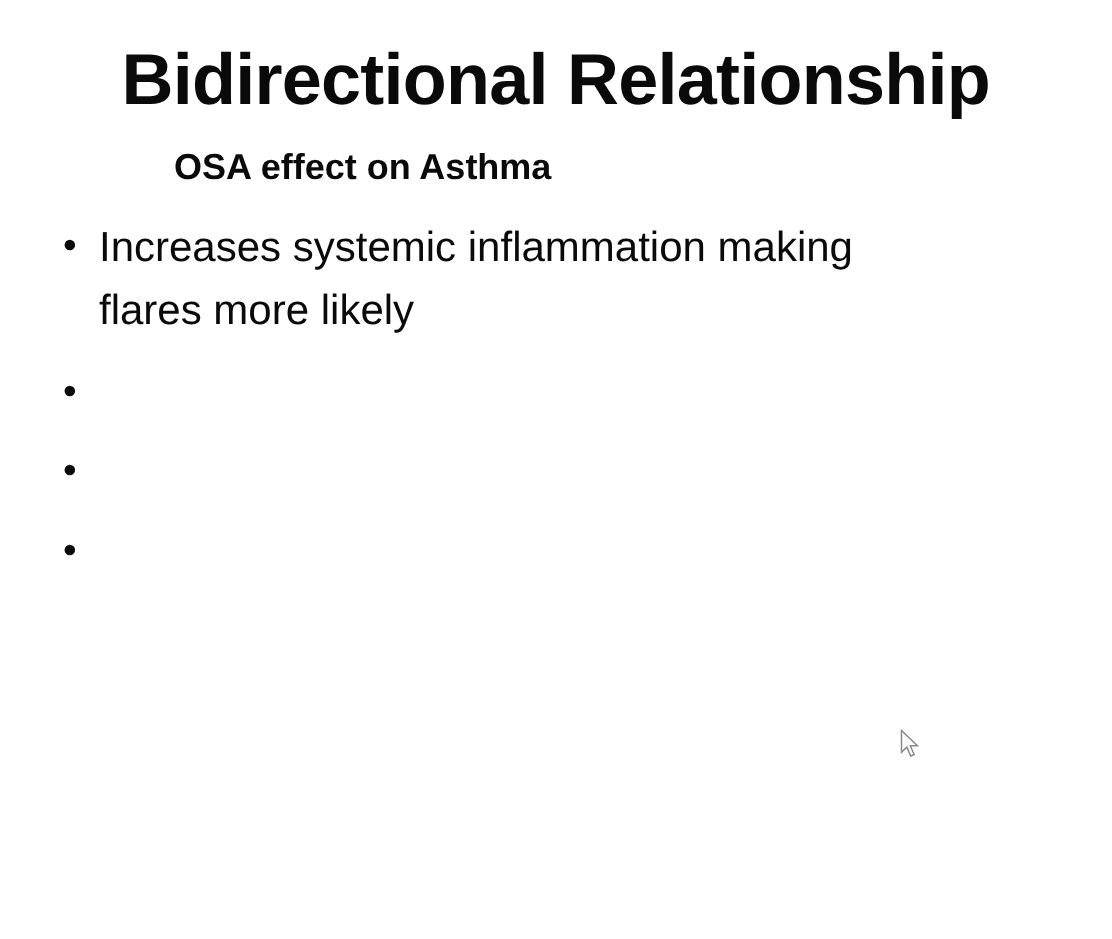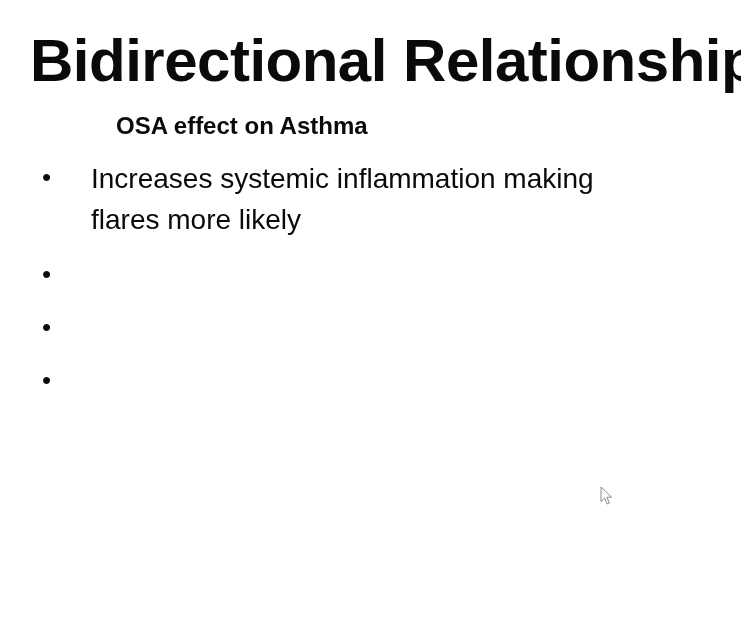--- a/index.html
+++ b/index.html
@@ -16,21 +16,21 @@
     position: relative;
   }
   .slide {
     position: relative;
     width: 741px;
     height: 626px;
     box-sizing: border-box;
     padding: 18px 30px 0 30px;
   }
   .slide-title {
-    font-size: 60px;
+    font-size: 48px;
     font-weight: 700;
     letter-spacing: -0.5px;
     line-height: 1.15;
     text-align: center;
     margin: 8px 0 0 0;
     color: #0a0a0a;
     white-space: nowrap;
   }
   .subheading {
     font-size: 24px;
@@ -55,21 +55,20 @@
     flex: 0 0 auto;
     width: 24px;
     font-size: 26px;
     line-height: 1.5;
     text-align: left;
     color: #0a0a0a;
   }
   .bullet-text {
     flex: 1 1 auto;
     max-width: 560px;
-    margin-left: 25px;
   }
   .cursor {
     position: absolute;
     left: 600px;
     top: 486px;
     width: 14px;
     height: 20px;
     pointer-events: none;
   }
 </style>

